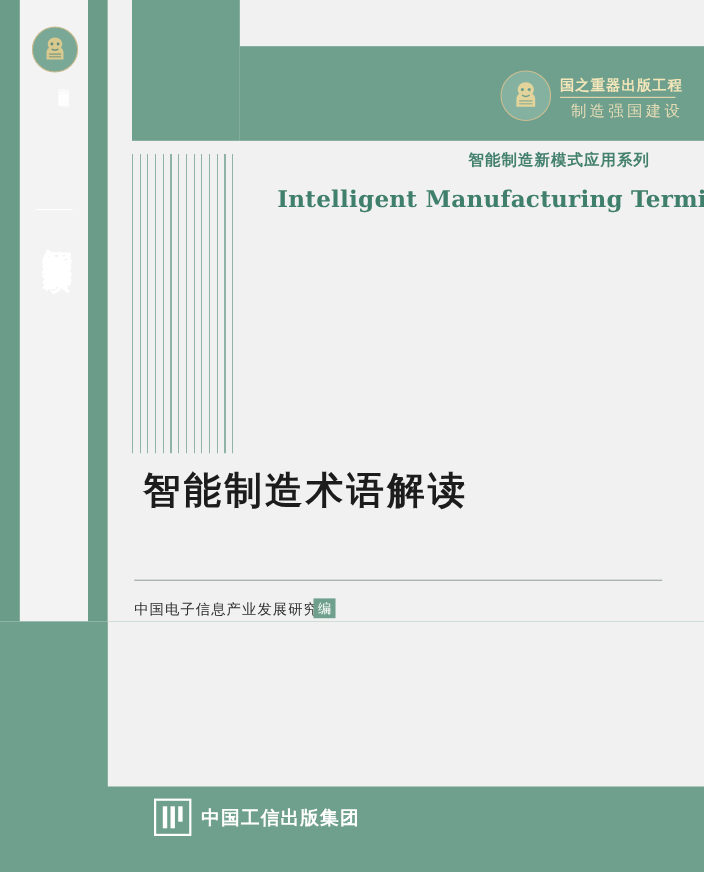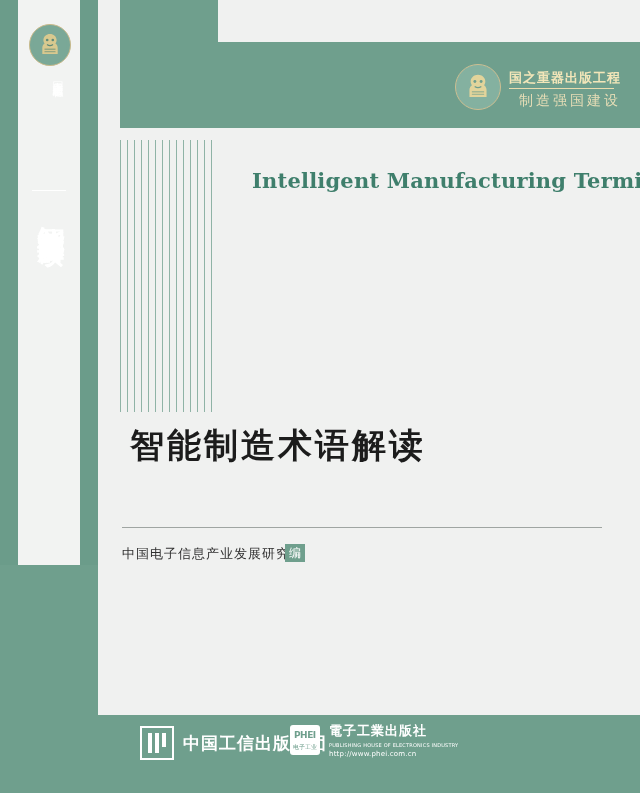--- a/index.html
+++ b/index.html
@@ -446,20 +446,21 @@
       <circle cx="20.8" cy="13" r="1.3" fill="#6f9f8d"></circle>
       <path d="M15 17.5c1.8 1.3 4.2 1.3 6 0" stroke="#6f9f8d" stroke-width="1.2" fill="none"></path>
       <path d="M12.5 21.5h11v1.4h-11zM12.5 24h11v1.2h-11z" fill="#6f9f8d" opacity="0.55"></path>
     </svg>
   </div>
 
   <div class="badge-text-main">国之重器出版工程</div>
   <div class="badge-underline"></div>
   <div class="badge-text-sub">制造强国建设</div>
 
+  <div class="series-line">智能制造新模式应用系列</div>
 
   <div class="hairlines"></div>
 
   <div class="en-title">Intelligent Manufacturing Terminology</div>
 
   <div class="cn-title">智能制造术语解读</div>
 
   <div class="divider"></div>
   <div class="author">中国电子信息产业发展研究院</div>
   <div class="author-tag">编</div>
@@ -470,26 +471,15 @@
   <div class="logos">
     <div class="logo-group g1">
       <div class="mark">
         <i class="a"></i>
           <i class="b"></i>
           <i class="c"></i>
       </div>
       <div class="logo-text-cn">中国工信出版集团</div>
     </div>
 
-    <div class="logo-group g2">
-      <div class="mark2">
-        <span>PHEI</span>
-          <em>电子工业</em>
-      </div>
-      <div class="logo-stack">
-        <div class="l1">電子工業出版社</div>
-        <div class="l2">PUBLISHING HOUSE OF ELECTRONICS INDUSTRY</div>
-        <div class="l3">http://www.phei.com.cn</div>
-      </div>
-    </div>
   </div>
 
 </div>
 
 </body></html>

